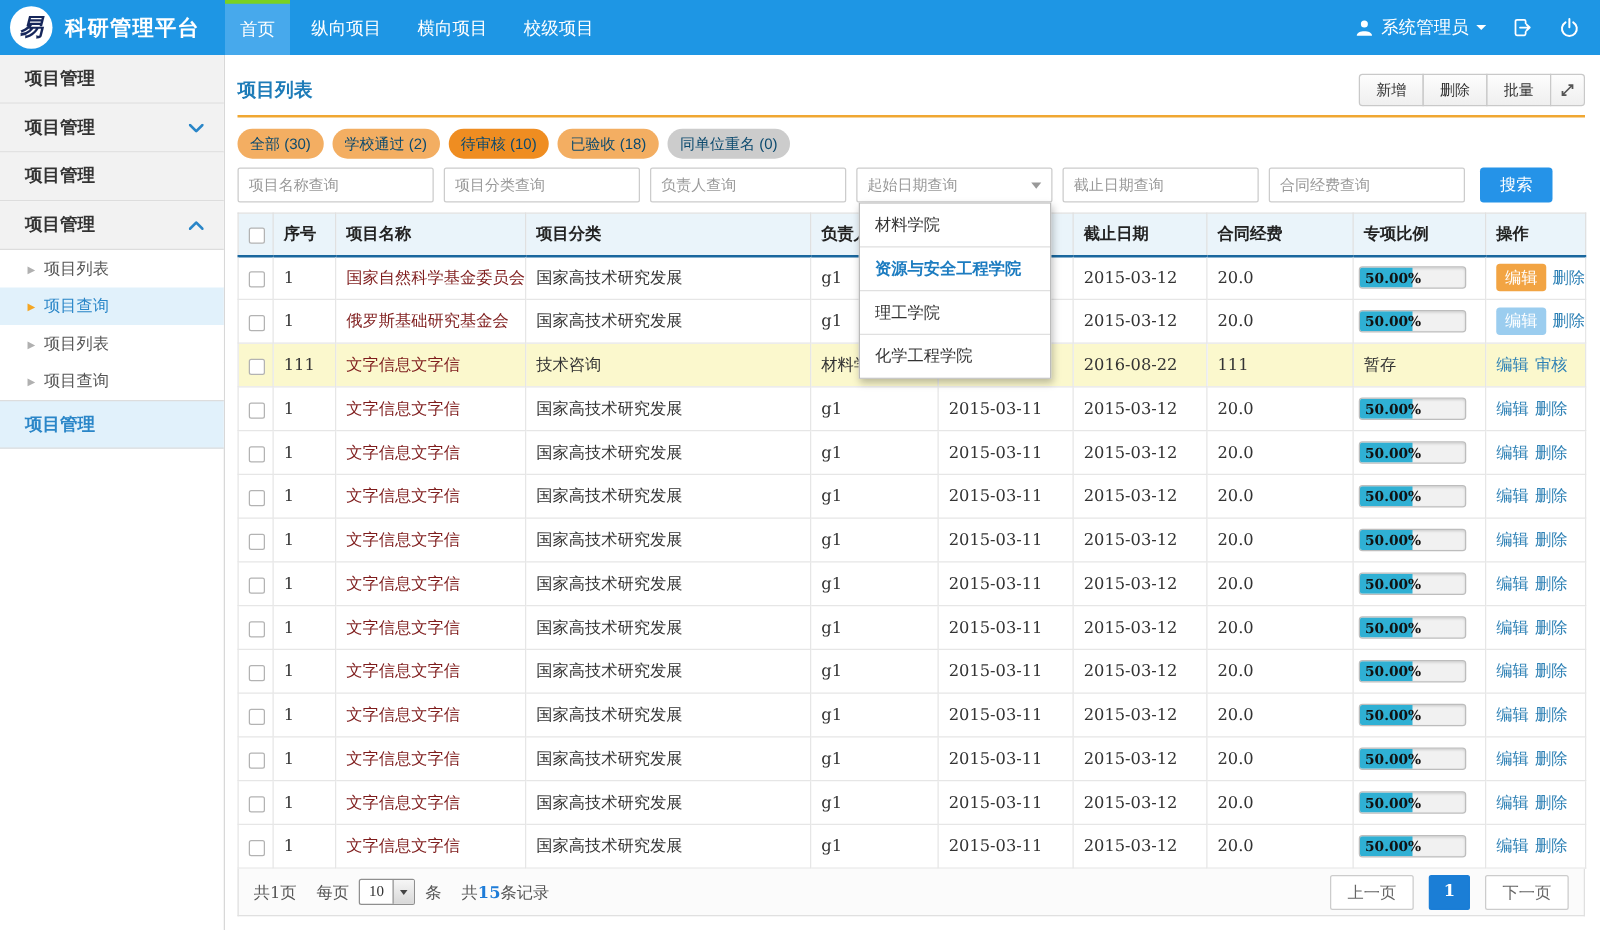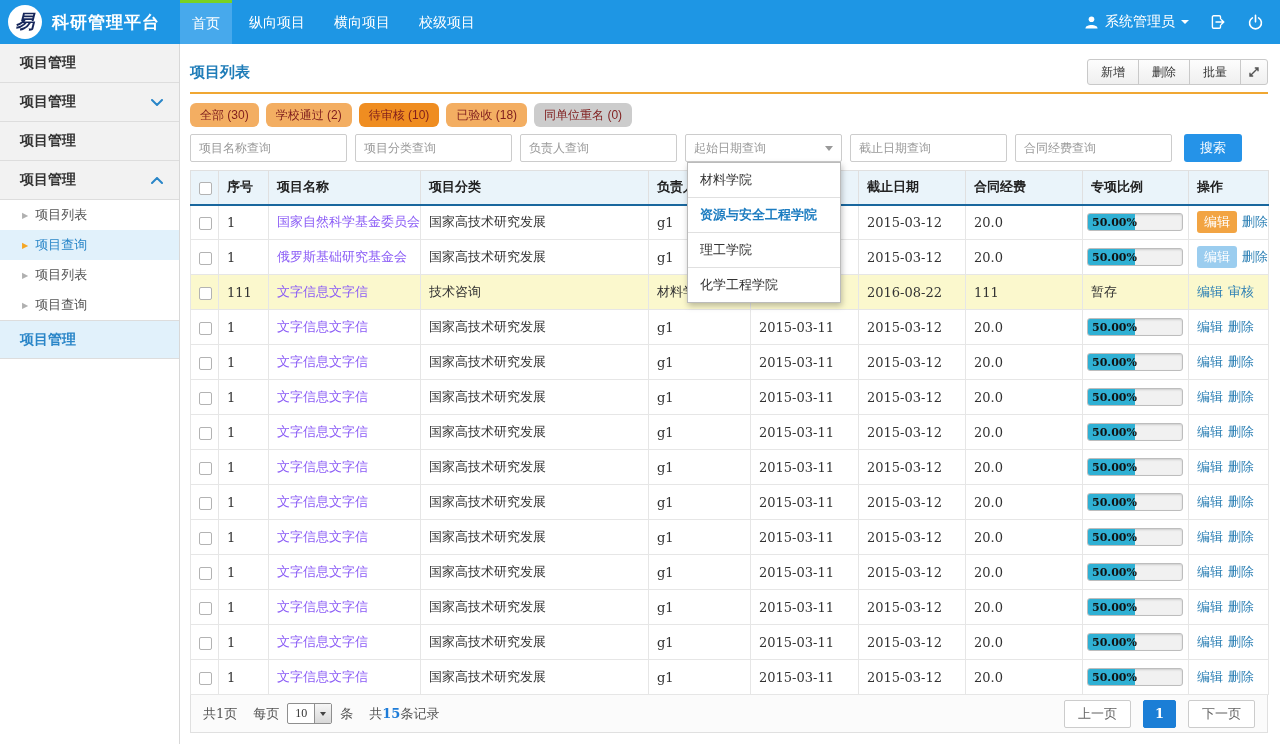--- a/index.html
+++ b/index.html
@@ -32,21 +32,21 @@
   .panel{margin:12px 12px 0 10px;position:relative;width:1078px}
   
   .toolbar{height:38px;border-bottom:2px solid #f0a732;display:flex;align-items:center;justify-content:space-between;padding-bottom:4px}
   .page-title{font-size:15px;font-weight:bold;color:#1e7cb8}
   .btn-group{display:flex}
   .gbtn{height:26px;line-height:24px;padding:0 13px;border:1px solid #c9c9c9;background:linear-gradient(#fdfdfd,#efefef);font-size:12px;color:#333;cursor:pointer;margin-left:-1px}
   .gbtn:first-child{border-radius:3px 0 0 3px;margin-left:0}
   .gbtn.icon-btn{border-radius:0 3px 3px 0;width:28px;padding:0;display:flex;align-items:center;justify-content:center}
   
   .tags{margin-top:9px;display:flex;gap:7px}
-  .tag{padding:0 10px;height:24px;line-height:24px;border-radius:6px;color:#7f1d1d;font-size:12px;cursor:pointer;white-space:nowrap}
+  .tag{padding:0 10px;height:24px;line-height:24px;border-radius:12px;color:#0c4a6e;font-size:12px;cursor:pointer;white-space:nowrap}
   .tag.normal{background:#f3ae62}
   .tag.active{background:#ef8d21}
   .tag.disabled{background:#cccccc;cursor:default}
   
   .search-row{margin-top:7px;display:flex;align-items:center}
   .sfield{width:157px;height:28px;border:1px solid #ccc;border-radius:2px;margin-right:8px;font-size:12px;color:#444;padding:0 8px;background:#fff;outline:none}
   .sfield::placeholder{color:#999}
   .sselect{width:157px;height:28px;border:1px solid #ccc;border-radius:2px;margin-right:8px;font-size:12px;color:#999;padding:0 8px;background:#fff;display:flex;align-items:center;justify-content:space-between;cursor:pointer}
   .sel-caret{width:0;height:0;border-left:4px solid transparent;border-right:4px solid transparent;border-top:5px solid #999}
   .search-btn{width:58px;height:28px;background:#2593e8;color:#fff;border:none;border-radius:3px;font-size:13px;cursor:pointer;margin-left:4px}
@@ -54,23 +54,23 @@
   .ddl{position:absolute;left:497px;top:106px;width:154px;background:#fff;border:1px solid #bbb;box-shadow:1px 3px 6px rgba(0,0,0,.25);z-index:30}
   .ddl-item{padding:8px 12px;font-size:13px;color:#333;cursor:pointer;background:#fff}
   .ddl-item + .ddl-item{border-top:1px solid #e0e0e0}
   .ddl-item.active{color:#1c7cc0;font-weight:bold}
   
   .grid{margin-top:8px;width:1078px;border-collapse:collapse;table-layout:fixed}
   .grid th{background:#eaf4fa;border:1px solid #e0e0e0;border-bottom:2px solid #19679e;font-size:13px;color:#222;text-align:left;padding:0 8px;height:34px;font-weight:bold;white-space:nowrap}
   .grid td{border:1px solid #e6e6e6;font-size:13px;color:#333;padding:0 8px;height:35px;background:#fff;overflow:hidden;white-space:nowrap}
   .grid tr.hl td{background:#fbf8cd}
   .num{font-family:"DejaVu Serif",serif}
-  a.cell-link{color:#8b5cf6;text-decoration:none;cursor:pointer}
+  a.cell-link{color:#7f1d1d;text-decoration:none;cursor:pointer}
   .cb{display:inline-block;width:13px;height:13px;border:1px solid #b3b3b3;border-radius:2px;background:#fff;vertical-align:middle;cursor:pointer}
-  .pbar{position:relative;width:96px;height:18px;border:1px solid #bdbdbd;border-radius:3px;background:#f1f1f1;box-shadow:inset 0 1px 2px rgba(0,0,0,.15);overflow:hidden}
+  .pbar{position:relative;width:86px;height:18px;border:1px solid #bdbdbd;border-radius:3px;background:#f1f1f1;box-shadow:inset 0 1px 2px rgba(0,0,0,.15);overflow:hidden}
   .pfill{position:absolute;left:0;top:0;bottom:0;background:#2fb0d4}
   .plabel{position:absolute;left:4px;top:0;line-height:17px;font-size:11px;font-weight:bold;color:#111;font-family:"DejaVu Serif",serif}
   .op-link{color:#2d80b5;text-decoration:none;margin-right:5px;cursor:pointer;font-size:13px}
   .op-btn{display:inline-block;padding:2px 7px;border-radius:3px;color:#fff;margin-right:5px;cursor:pointer;font-size:13px;text-decoration:none}
   .op-orange{background:#f2a443}
   .op-lightblue{background:#9bcdef}
   
   .grid-footer{height:38px;background:#fbfbfb;border:1px solid #e0e0e0;border-top:none;display:flex;align-items:center;padding:0 12px;font-size:13px;color:#555}
   .psel{display:inline-flex;align-items:stretch;border:1px solid #8f8f8f;background:#fff;height:21px;margin:0 8px;border-radius:2px;cursor:pointer}
   .psel .val{padding:0 7px;font-size:12px;color:#333;line-height:19px;font-family:Liberation Serif, serif}

